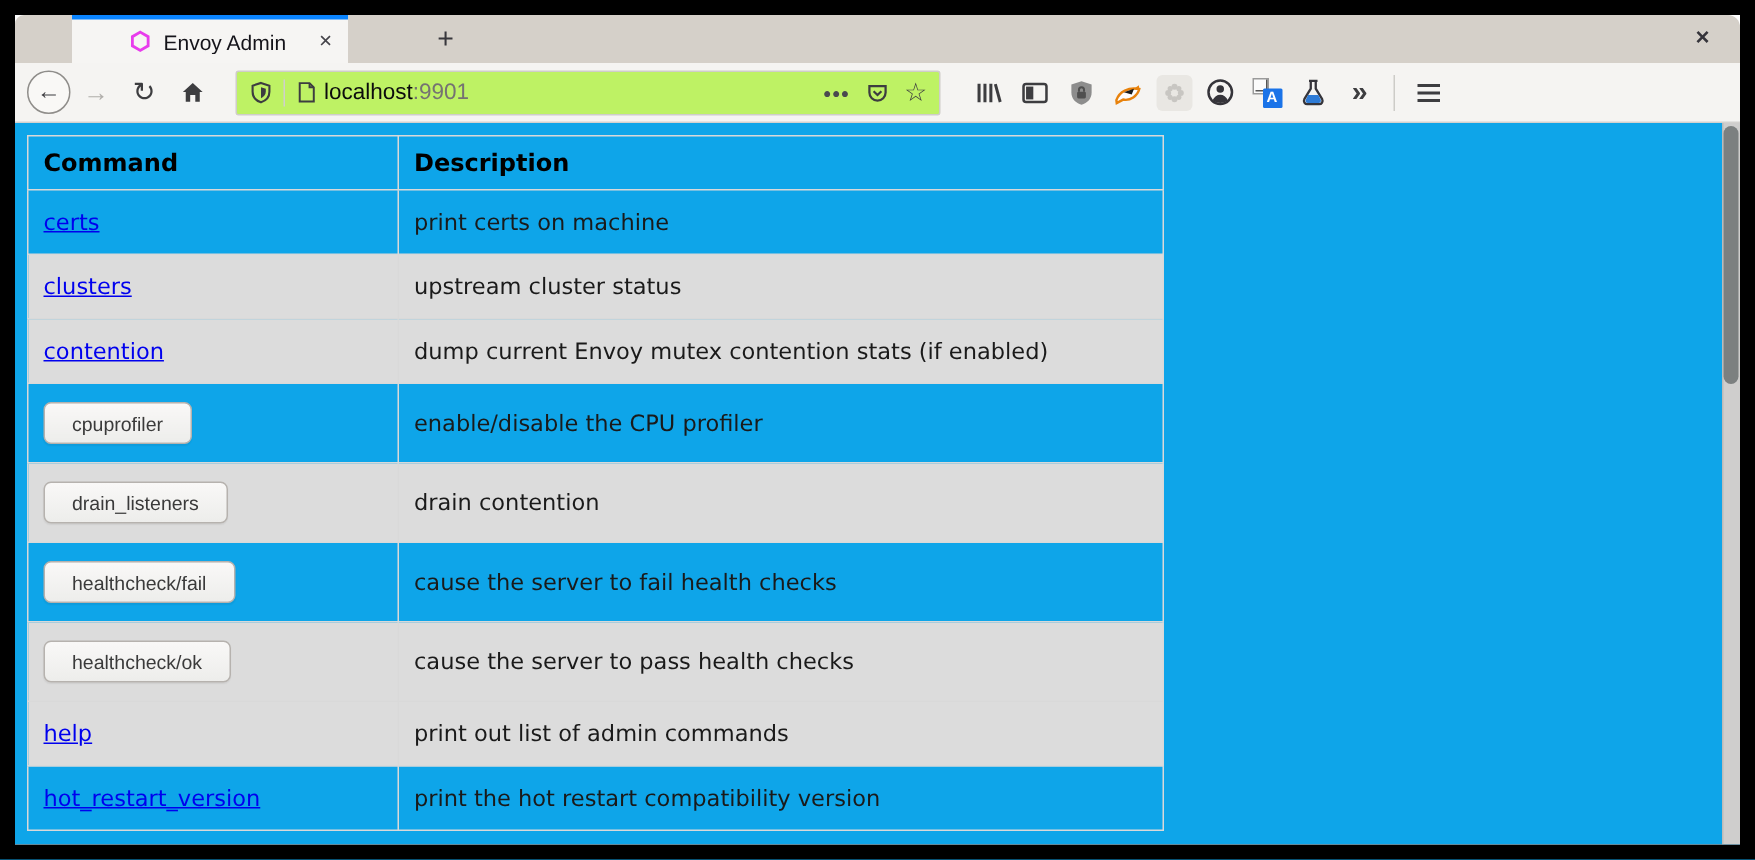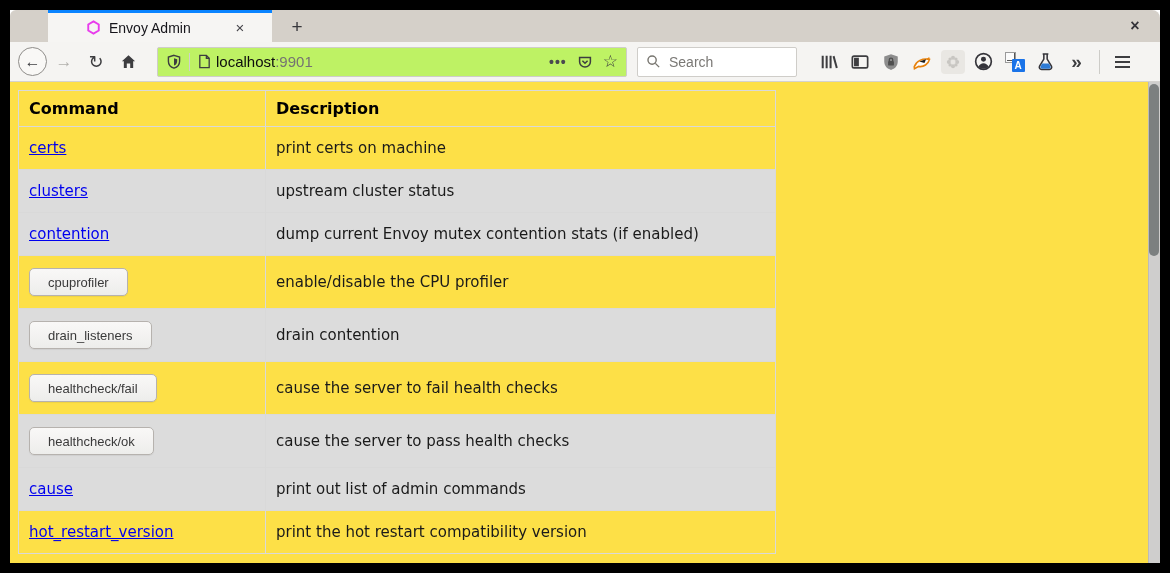--- a/index.html
+++ b/index.html
@@ -10,23 +10,23 @@
   .window{
     position:absolute;left:10px;top:10px;width:1150px;height:553px;
     display:flex;flex-direction:column;background:#fff;overflow:hidden;
   }
   
   .tabbar{
     height:32px;flex:0 0 32px;background:#d5d0c9;position:relative;
     border-top-left-radius:6px;border-top-right-radius:8px;
   }
   .tab{
-    position:absolute;left:38px;top:0;width:224px;height:32px;
+    position:absolute;left:38px;top:0;width:184px;height:32px;
     background:#f6f5f3;border-top:3px solid #0a84ff;box-sizing:border-box;
-    display:flex;align-items:center;padding-left:38px;padding-right:21px;
+    display:flex;align-items:center;padding-left:38px;padding-right:4px;
   }
   .tab-favicon{width:15px;height:15px;margin-right:8px;flex:0 0 auto;}
   .tab-title{font-size:14px;color:#15141a;white-space:nowrap;overflow:hidden;flex:1;}
   .tab-close{
     width:22px;height:22px;display:flex;align-items:center;justify-content:center;
     font-size:15px;color:#45444a;border-radius:3px;cursor:default;flex:0 0 auto;
   }
   .newtab-btn{
     position:absolute;left:274px;top:4px;width:26px;height:26px;
     display:flex;align-items:center;justify-content:center;
@@ -95,21 +95,21 @@
     position:absolute;left:1px;top:0px;width:7px;height:7px;border-bottom:1.5px solid #555;
     border-right:1.5px solid #555;transform:rotate(0deg);font-style:normal;
   }
   .translate-front{
     position:absolute;right:0;bottom:0;width:13px;height:13px;background:#1a73e8;
     color:#fff;font-size:10px;font-weight:bold;display:flex;align-items:center;
     justify-content:center;border-radius:1px;
   }
   
   .content{
-    flex:1;background:#fde047;position:relative;overflow:hidden;
+    flex:1;background:#0ea5e9;position:relative;overflow:hidden;
     font-family:"DejaVu Sans","Liberation Sans",sans-serif;
   }
   .scroll-track{
     position:absolute;right:0;top:0;width:12px;height:100%;
     background:#cfcecd;border-left:1px solid #bcbbba;box-sizing:border-box;
   }
   .scroll-thumb{
     position:absolute;right:1px;top:2px;width:10px;height:172px;
     background:#7c8080;border-radius:6px;
   }
@@ -183,29 +183,20 @@
         <span>
           <svg class="icon-svg" width="16" height="16" viewBox="0 0 16 16">
             <path d="M2.6 3.4h10.8v4.3a5.4 5.4 0 01-10.8 0z" fill="none" stroke="#3d3d40" stroke-width="1.5"></path>
             <path d="M5.4 6.8L8 9.3l2.6-2.5" fill="none" stroke="#3d3d40" stroke-width="1.5"></path>
           </svg>
         </span>
         <span class="star">☆</span>
       </span>
     </div>
 
-    <div class="searchbox">
-      <span>
-        <svg class="icon-svg" width="15" height="15" viewBox="0 0 16 16">
-          <circle cx="6.5" cy="6.5" r="4.4" fill="none" stroke="#77756f" stroke-width="1.5"></circle>
-          <path d="M10 10l4 4" stroke="#77756f" stroke-width="1.5"></path>
-        </svg>
-      </span>
-      <input type="text" placeholder="Search" style="">
-    </div>
 
     <div class="tool-icons">
       <div class="tool-btn">
         <svg class="icon-svg" width="18" height="18" viewBox="0 0 16 16">
           <path d="M1.5 2.5h1.8v11H1.5zM5 2.5h1.8v11H5zM8.5 2.5h1.8v11H8.5z" fill="#3d3d40"></path>
           <path d="M11.2 3l1.7-.5 2.9 10.6-1.7.5z" fill="#3d3d40"></path>
         </svg>
       </div>
       <div class="tool-btn">
         <svg class="icon-svg" width="18" height="18" viewBox="0 0 16 16">
@@ -314,21 +305,21 @@
           </tr>
           <tr class="row-odd">
             <td><button class="cmd-button">healthcheck/fail</button></td>
             <td>cause the server to fail health checks</td>
           </tr>
           <tr class="row-even">
             <td><button class="cmd-button">healthcheck/ok</button></td>
             <td>cause the server to pass health checks</td>
           </tr>
           <tr class="row-even">
-            <td><a href="#" class="cmd-link">cause</a></td>
+            <td><a href="#" class="cmd-link">help</a></td>
             <td>print out list of admin commands</td>
           </tr>
           <tr class="row-odd">
             <td><a href="#" class="cmd-link">hot_restart_version</a></td>
             <td>print the hot restart compatibility version</td>
           </tr>
         </tbody>
     </table>
     <div class="scroll-track">
       <div class="scroll-thumb"></div>

